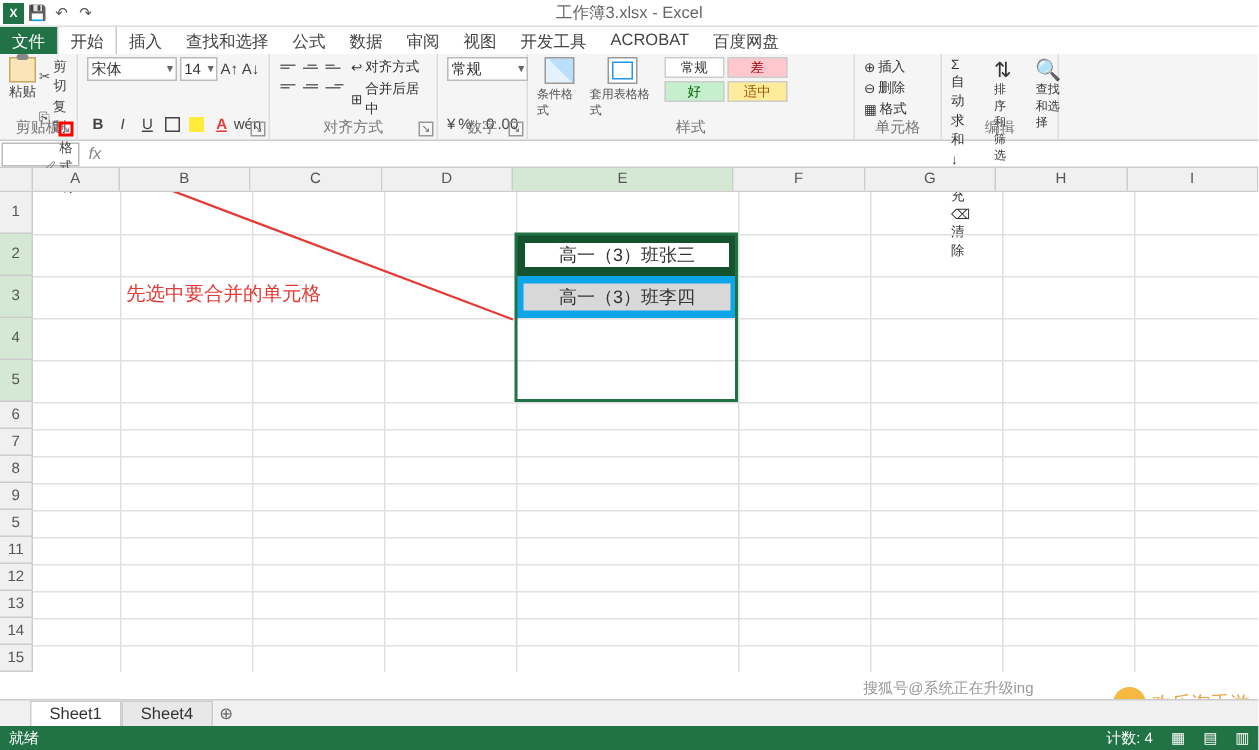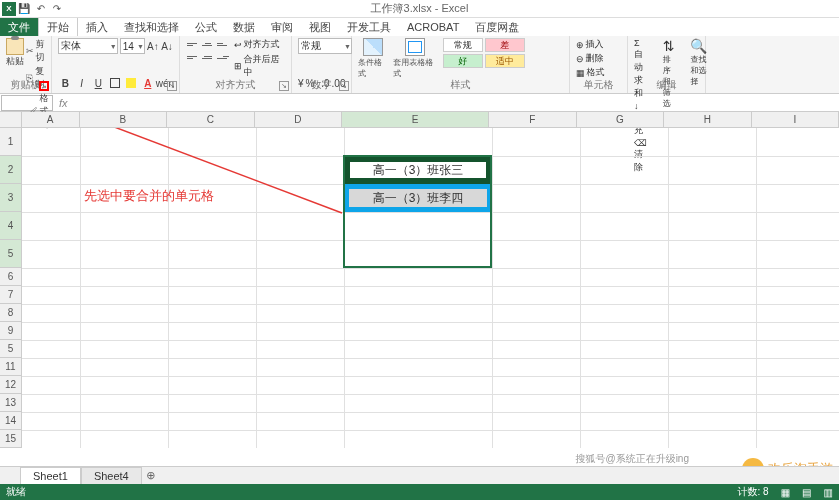--- a/index.html
+++ b/index.html
@@ -379,18 +379,18 @@
 
 <div class="sheet-tabs">
   <div class="sheet-tab active">Sheet1</div>
   <div class="sheet-tab">Sheet4</div>
   <div class="add-sheet">⊕</div>
 </div>
 
 <div class="statusbar">
   <span>就绪</span>
   <div class="status-right">
-    <span>计数: 8</span>
+    <span>计数: 4</span>
     <span>▦</span>
     <span>▤</span>
     <span>▥</span>
   </div>
 </div>
 
 </body></html>

